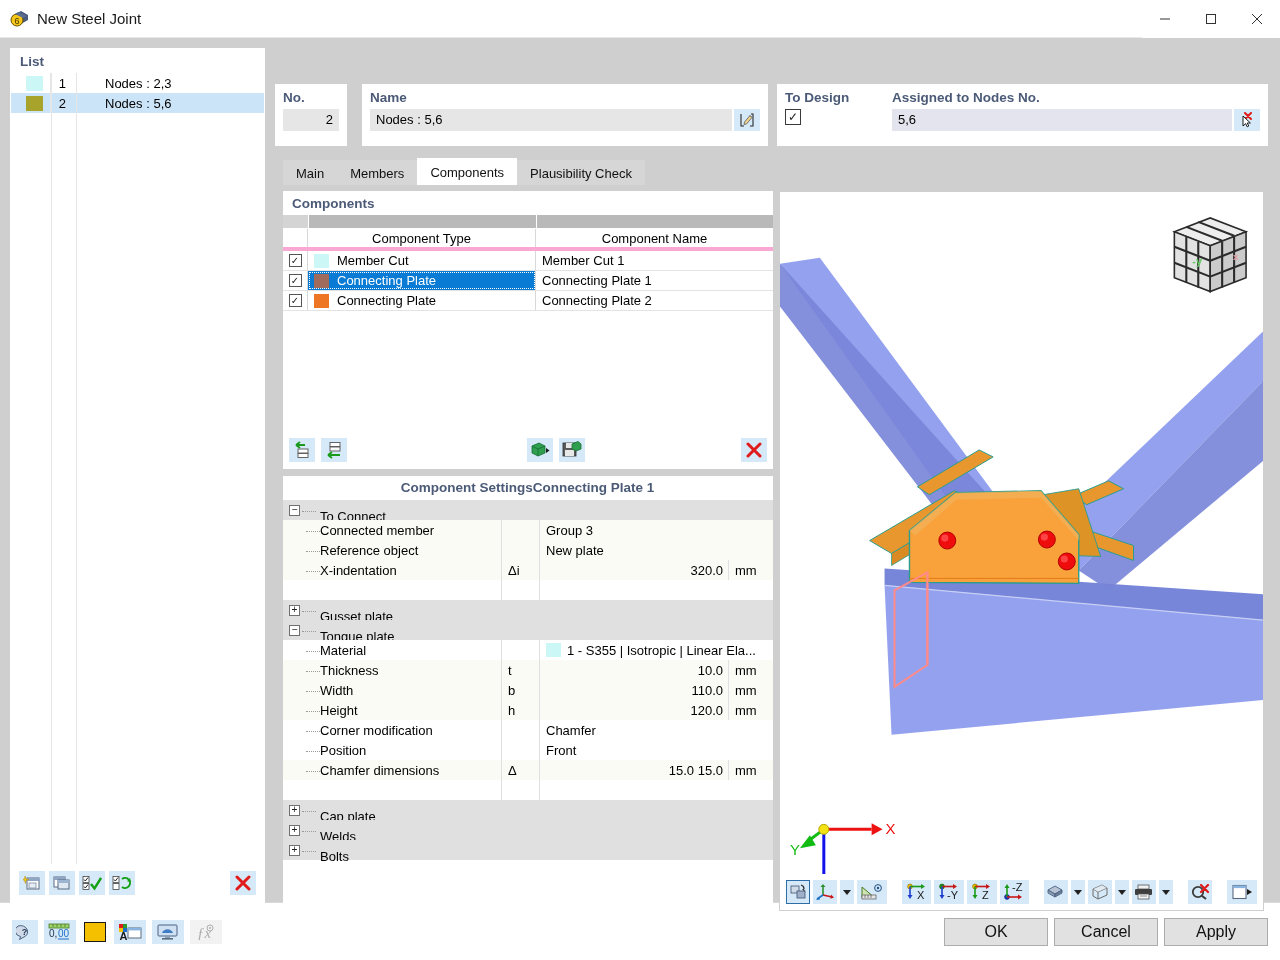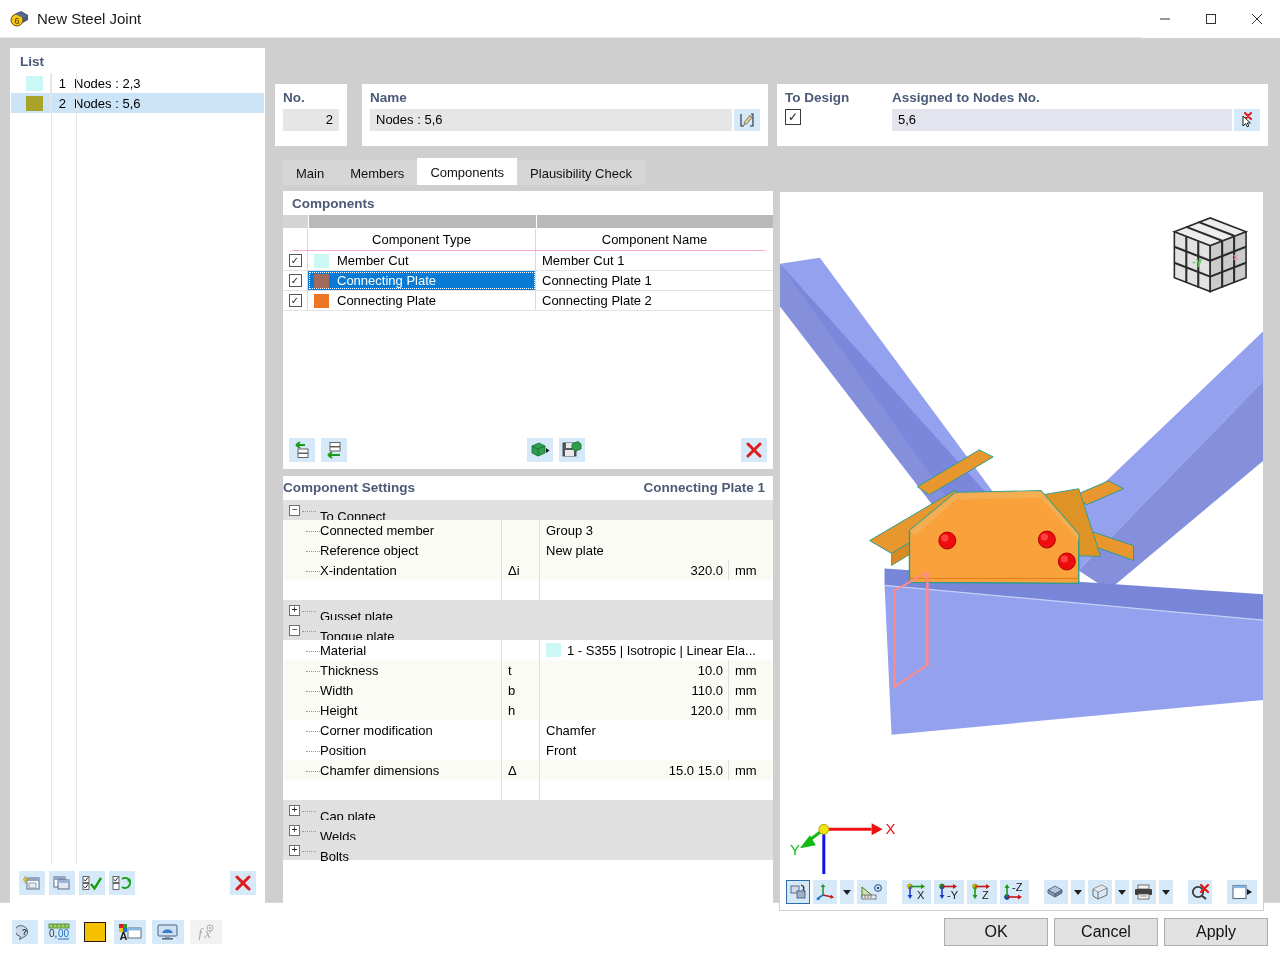--- a/index.html
+++ b/index.html
@@ -83,21 +83,21 @@
     border-right: 1px solid #e6e6e6;
     margin-left: 8px;
     flex: 0 0 32px;
   }
   .swatch { width: 17px; height: 15px; }
   .num-cell {
     width: 20px; text-align: right;
     padding-right: 5px;
     flex: 0 0 20px;
   }
-  .lbl-cell { padding-left: 3px; }
+  .lbl-cell { padding-left: 3px; margin-left: 31px; }
   .list-col-lines {
     position: absolute;
     left: 40px; top: 0; bottom: 0;
     width: 1px; background: #e6e6e6;
   }
   .list-col-lines2 {
     position: absolute;
     left: 65px; top: 0; bottom: 0;
     width: 1px; background: #e6e6e6;
   }
@@ -196,22 +196,21 @@
   .grid-head-bar {
     height: 14px;
     display: flex;
     border-bottom: 1px solid #ffffff;
   }
   .ghb { background: #b9b9b9; }
   .grid-header {
     display: flex;
     height: 22px;
     font-size: 13px;
-    border-bottom: 1px solid #f9a8d4;
-    border-radius: 10px;
+    border-bottom: 4px solid #f9a8d4;
   }
   .gh-cell {
     display: flex; align-items: center; justify-content: center;
     border-right: 1px solid #d8d8d8;
     background: #ffffff;
   }
   .grid-row {
     display: flex;
     height: 20px;
     font-size: 13px;
@@ -261,22 +260,22 @@
 
   
   .settings-panel {
     position: absolute;
     left: 283px; top: 438px;
     width: 490px; height: 435px;
     background: #ffffff;
   }
   .settings-head {
     display: flex; align-items: center;
-    justify-content: space-between;
-    padding: 4px 8px 5px 0;
+    justify-content: center;
+    padding: 4px 8px 5px 7px;
     font-weight: bold;
     color: #4b5a77;
     font-size: 13.5px;
   }
   .tree { position: relative; font-size: 13px; }
   .trow {
     display: flex; align-items: center;
     height: 20px;
     position: relative;
   }

